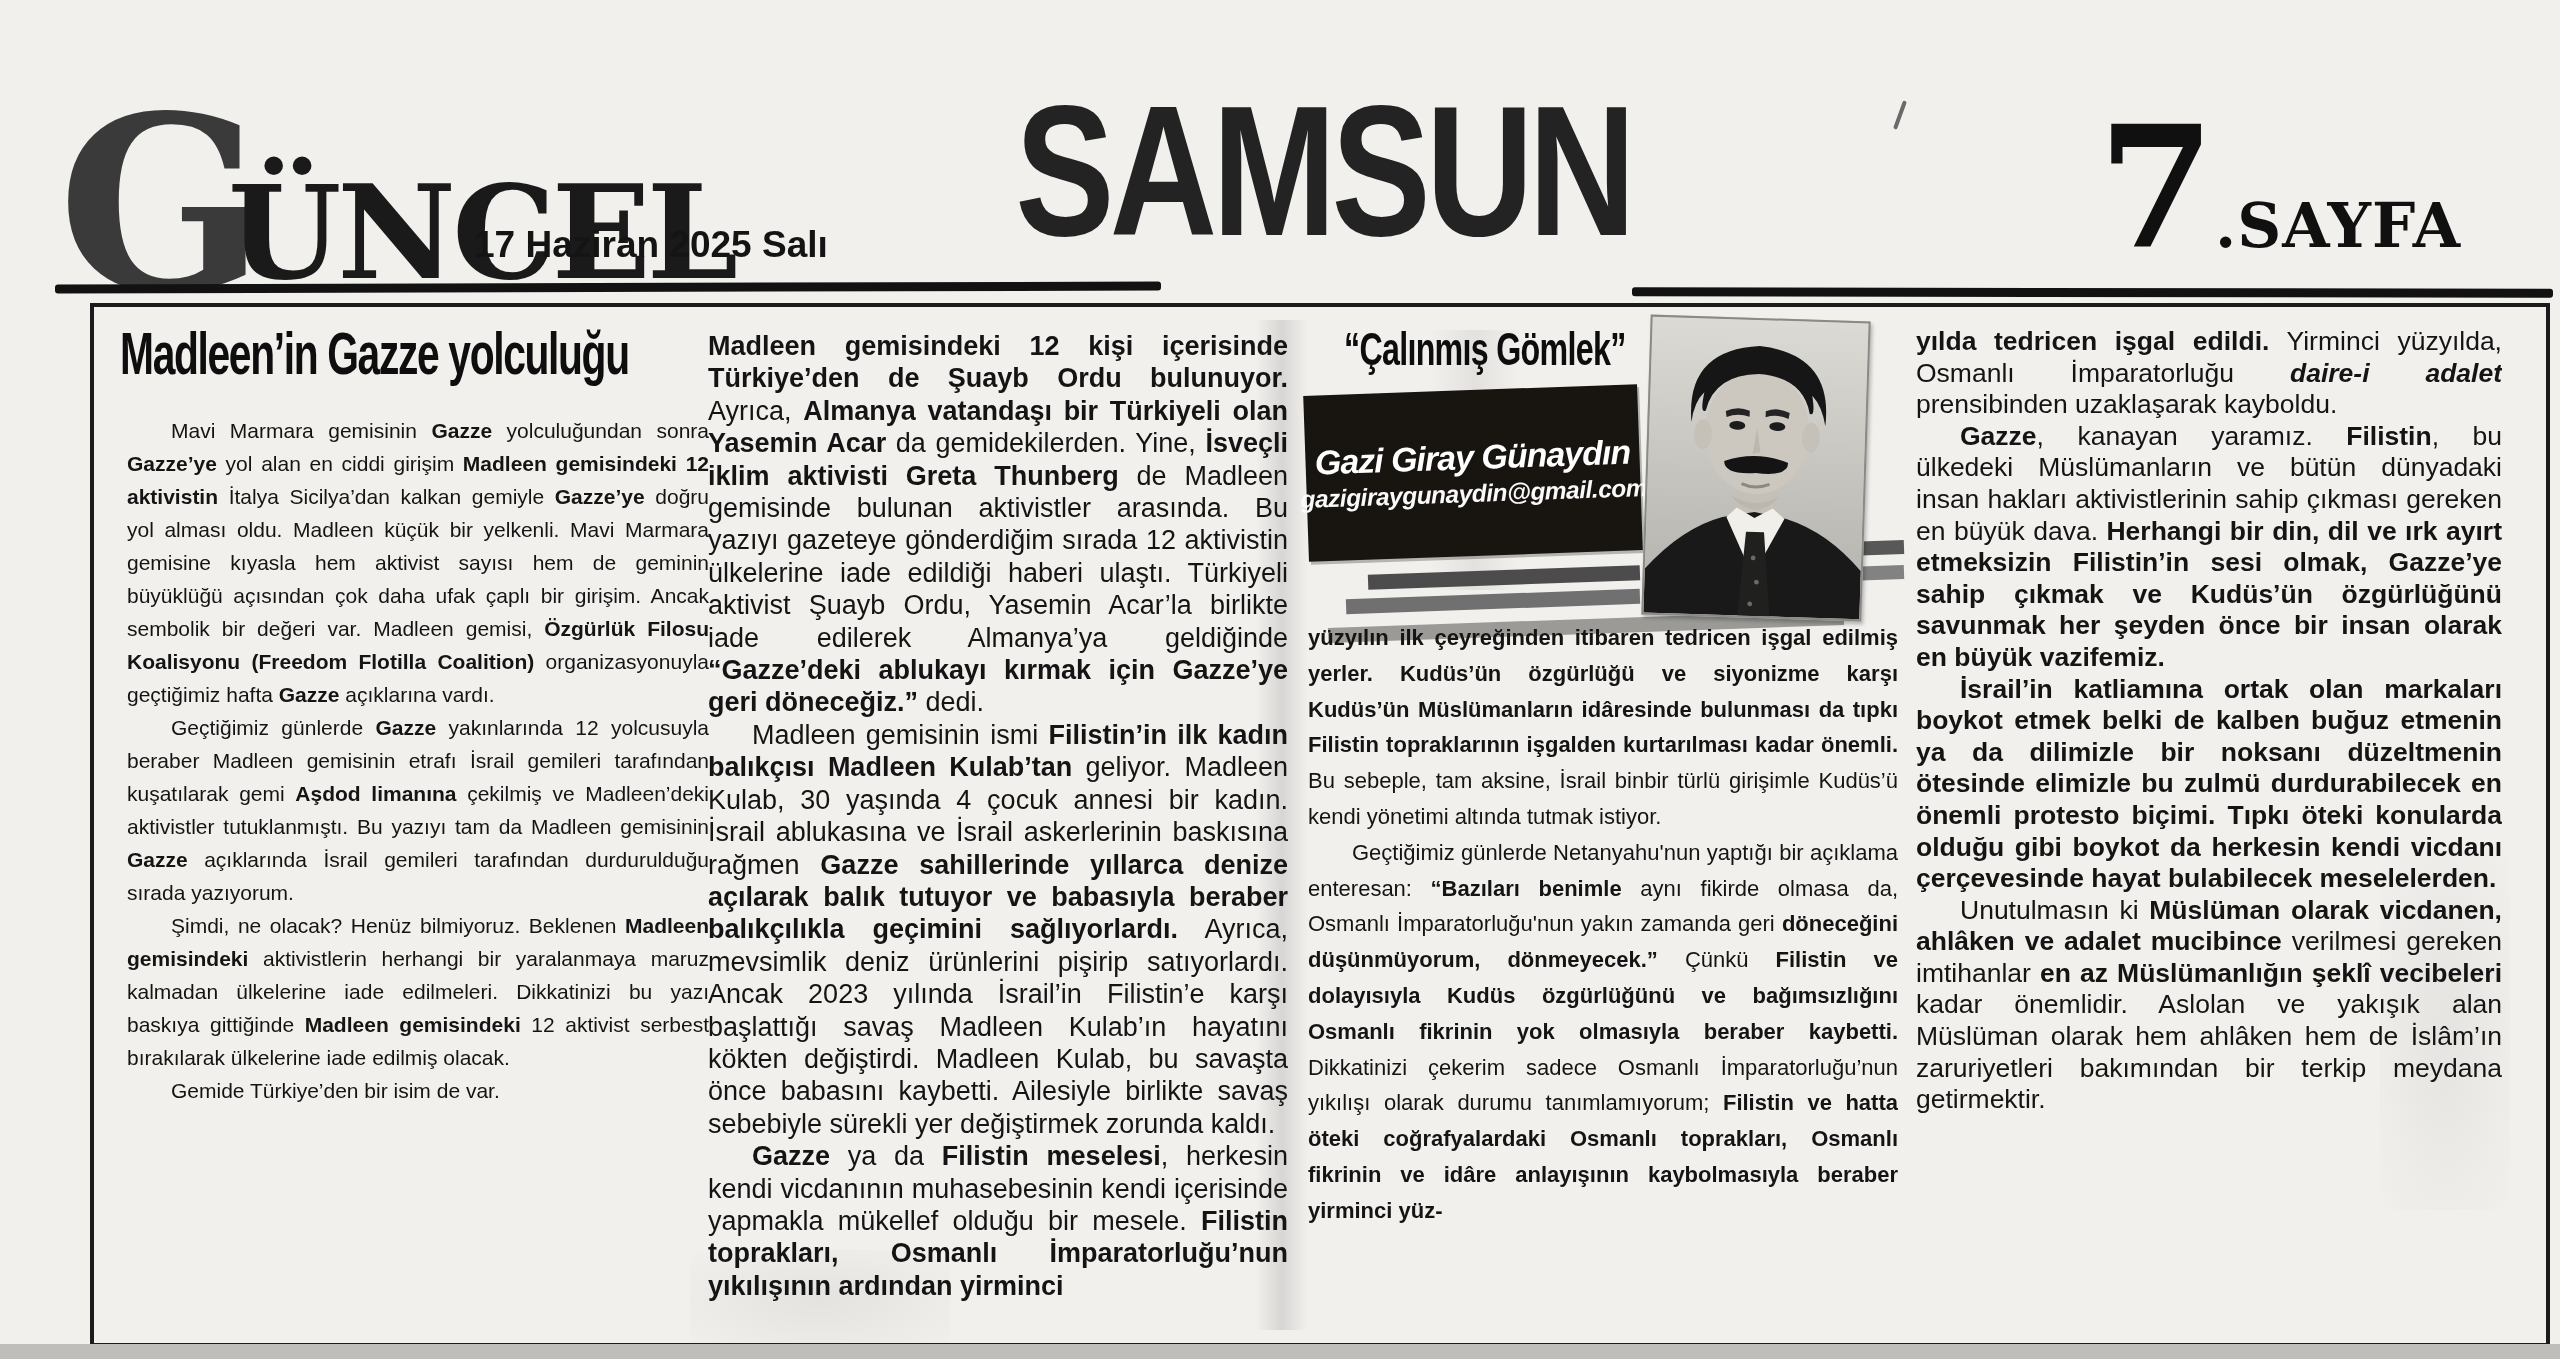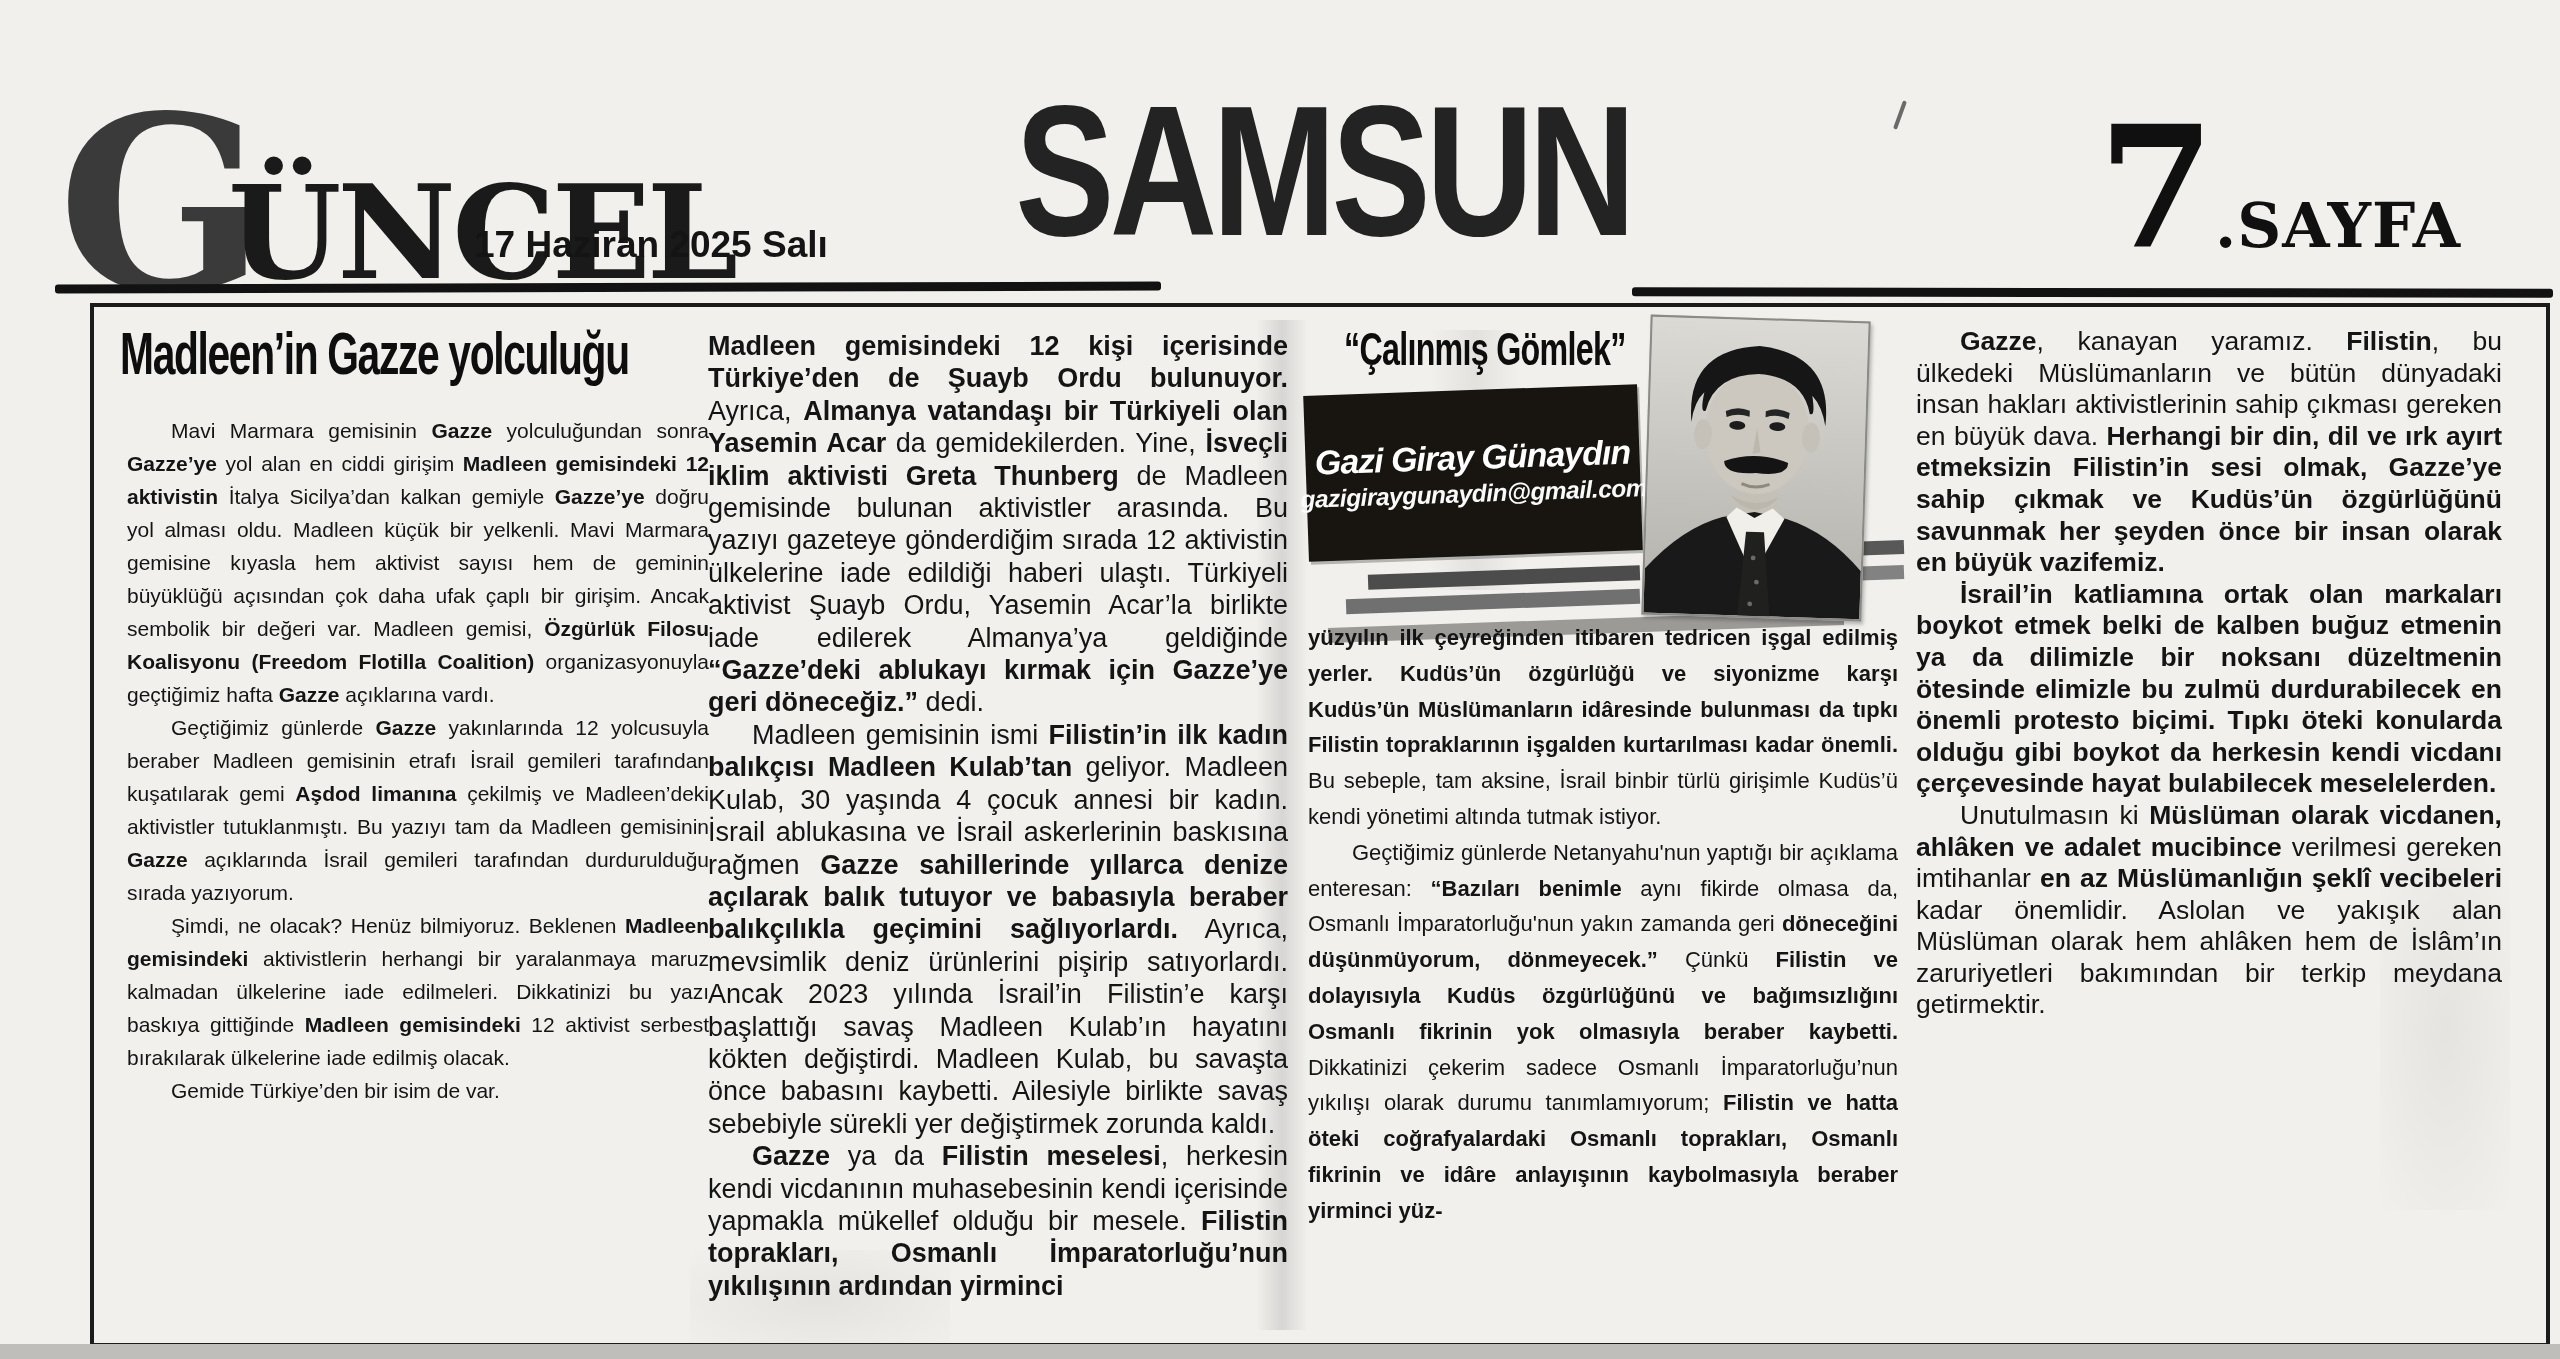--- a/index.html
+++ b/index.html
@@ -159,18 +159,19 @@
 
       <path d="M84,176 Q108,190 132,176 Q124,188 108,190 Q92,188 84,176 Z" fill="#bcb7ac"></path>
     </svg>
   </div>
 
   <div class="col col3">
       <p class="ni"><span class="b">yüzyılın ilk çeyreğinden itibaren tedricen işgal edilmiş yerler. Kudüs’ün özgürlüğü ve siyonizme karşı Kudüs’ün Müslümanların idâresinde bulunması da tıpkı Filistin topraklarının işgalden kurtarılması kadar önemli.</span><span> Bu sebeple, tam aksine, İsrail binbir türlü girişimle Kudüs’ü kendi yönetimi altında tutmak istiyor.</span></p>
       <p><span>Geçtiğimiz günlerde Netanyahu'nun yaptığı bir açıklama enteresan: </span><span class="b">“Bazıları benimle</span><span> aynı fikirde olmasa da, Osmanlı İmparatorluğu'nun yakın zamanda geri </span><span class="b">döneceğini düşünmüyorum, dönmeyecek.”</span><span> Çünkü </span><span class="b">Filistin ve dolayısıyla Kudüs özgürlüğünü ve bağımsızlığını Osmanlı fikrinin yok olmasıyla beraber kaybetti.</span><span> Dikkatinizi çekerim sadece Osmanlı İmparatorluğu’nun yıkılışı olarak durumu tanımlamıyorum; </span><span class="b">Filistin ve hatta öteki coğrafyalardaki Osmanlı toprakları, Osmanlı fikrinin ve idâre anlayışının kaybolmasıyla beraber yirminci yüz-</span></p>
     </div>
   <div class="col col4">
+      <p class="ni"><span class="b">yılda tedricen işgal edildi.</span><span> Yirminci yüzyılda, Osmanlı İmparatorluğu </span><span class="b i">daire-i adalet</span><span> prensibinden uzaklaşarak kayboldu.</span></p>
       <p><span class="b">Gazze</span><span>, kanayan yaramız. </span><span class="b">Filistin</span><span>, bu ülkedeki Müslümanların ve bütün dünyadaki insan hakları aktivistlerinin sahip çıkması gereken en büyük dava. </span><span class="b">Herhangi bir din, dil ve ırk ayırt etmeksizin Filistin’in sesi olmak, Gazze’ye sahip çıkmak ve Kudüs’ün özgürlüğünü savunmak her şeyden önce bir insan olarak en büyük vazifemiz.</span></p>
       <p><span class="b">İsrail’in katliamına ortak olan markaları boykot etmek belki de kalben buğuz etmenin ya da dilimizle bir noksanı düzeltmenin ötesinde elimizle bu zulmü durdurabilecek en önemli protesto biçimi. Tıpkı öteki konularda olduğu gibi boykot da herkesin kendi vicdanı çerçevesinde hayat bulabilecek meselelerden.</span></p>
       <p><span>Unutulmasın ki </span><span class="b">Müslüman olarak vicdanen, ahlâken ve adalet mucibince</span><span> verilmesi gereken imtihanlar </span><span class="b">en az Müslümanlığın şeklî vecibeleri</span><span> kadar önemlidir. Aslolan ve yakışık alan Müslüman olarak hem ahlâken hem de İslâm’ın zaruriyetleri bakımından bir terkip meydana getirmektir.</span></p>
     </div>
 
 </div>
 
 </body></html>

